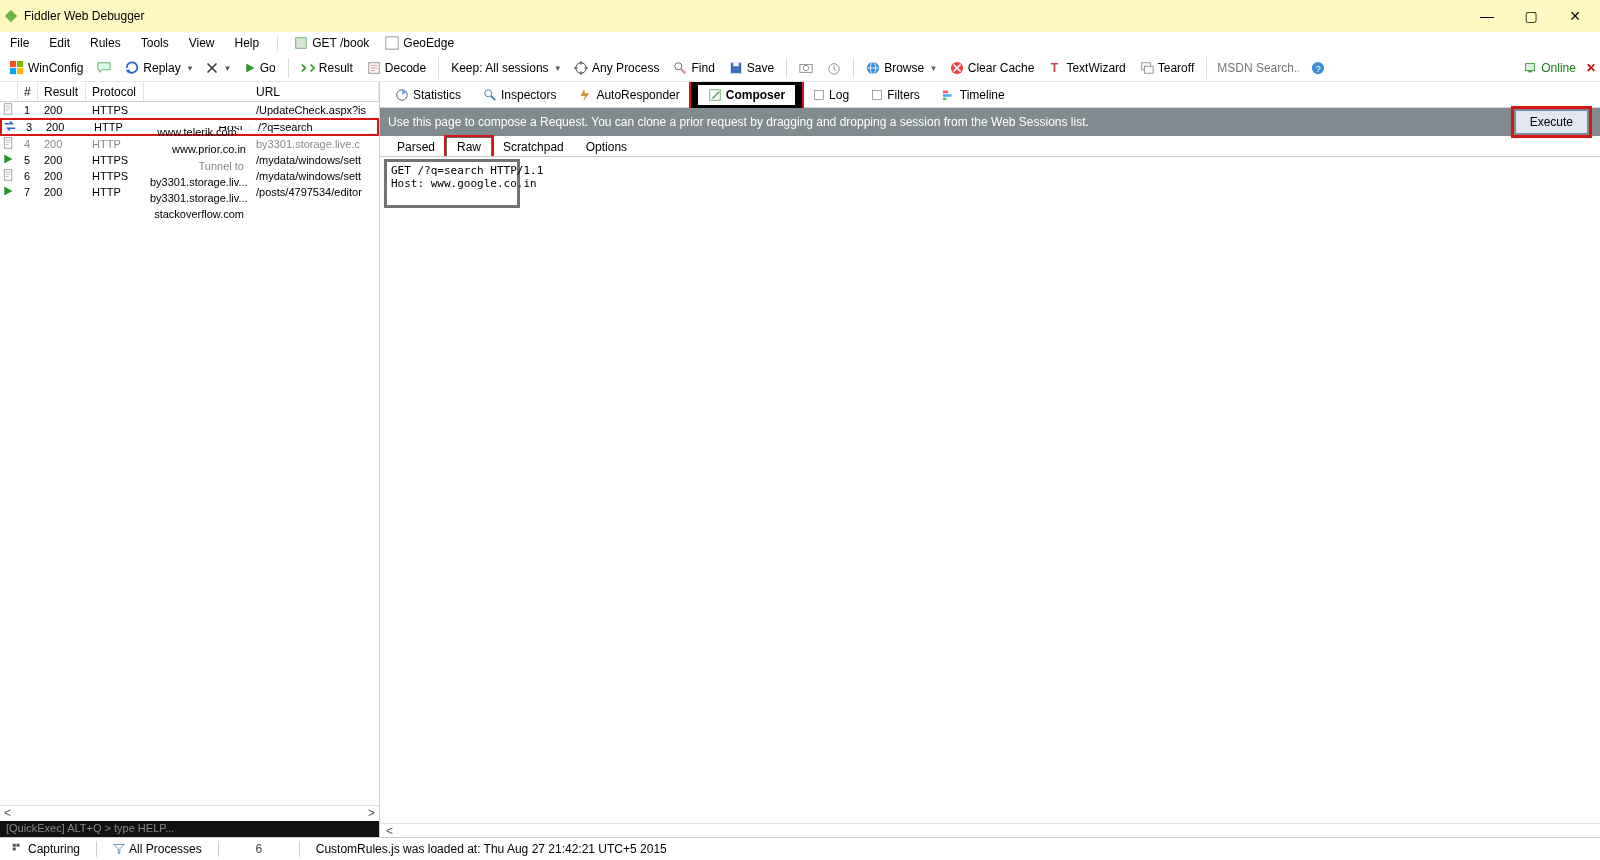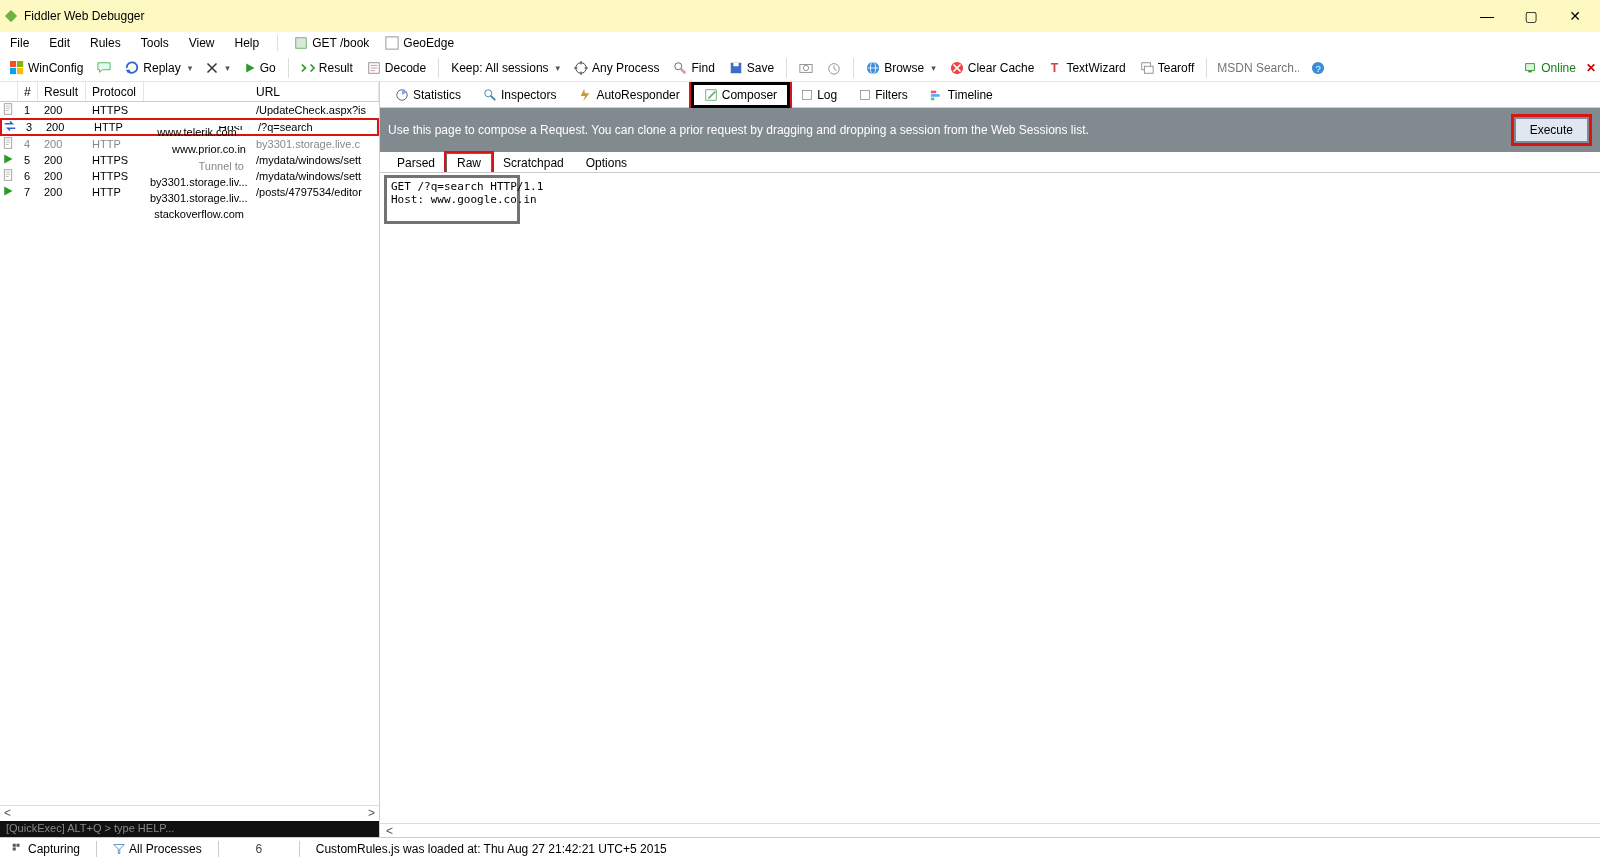--- a/index.html
+++ b/index.html
@@ -43,24 +43,24 @@
   .sess-row .cell { padding:0 6px; white-space:nowrap; overflow:hidden; }
   .sess-row .c-ic { padding:0 2px; }
   .sess-row.highlight-red { border:2px solid #d81414; height:18px;}
   .sess-row.dim { color:#888; }
   .row-icon { width:12px; height:12px; }
   .left-bottom-scroll { height:16px; border-top:1px solid #ddd; display:flex; justify-content:space-between; padding:0 4px; font-size:12px; color:#555;}
   .quickexec { height:16px; background:#111; color:#888; font-size:11px; padding:1px 6px; }
   
   .tabs1 { display:flex; align-items:center; height:26px; border-bottom:1px solid #d0d0d0; padding-left:4px;}
   .tab1 { display:flex; align-items:center; gap:4px; padding:3px 10px; font-size:12px; border:1px solid transparent; }
-  .tab1.active { border:3px solid #000000; background:#fff; }
+  .tab1.active { border:7px solid #000000; background:#fff;font-weight:bold; }
   .tab1.highlight-red { outline:2px solid #d81414; }
   
-  .infobar { background:#808A8F; color:#fff; height:44px; display:flex; align-items:center; padding:0 8px; font-size:12px; }
+  .infobar { background:#808A8F; color:#fff; height:28px; display:flex; align-items:center; padding:0 8px; font-size:12px; }
   .infobar .info-text { flex:1; }
   .exec-wrap { border:3px solid #d81414; padding:1px;}
   .exec-btn { background:#E1E7F0; border:1px solid #7a8aaa; padding:4px 14px; font-size:12px; }
   
   .tabs2 { display:flex; align-items:flex-end; height:20px; padding-left:6px; font-size:12px; gap:0;}
   .tab2 { padding:2px 10px; border:1px solid transparent; border-bottom:none;}
   .tab2.active { border:1px solid #666; border-bottom:1px solid #fff; background:#fff; position:relative; top:1px;}
   .tab2.highlight-red { outline:2px solid #d81414; }
   
   .rawbox-wrap { flex:1; background:#fff; overflow:auto; border-top:1px solid #ccc; padding:0 4px; position:relative;}

